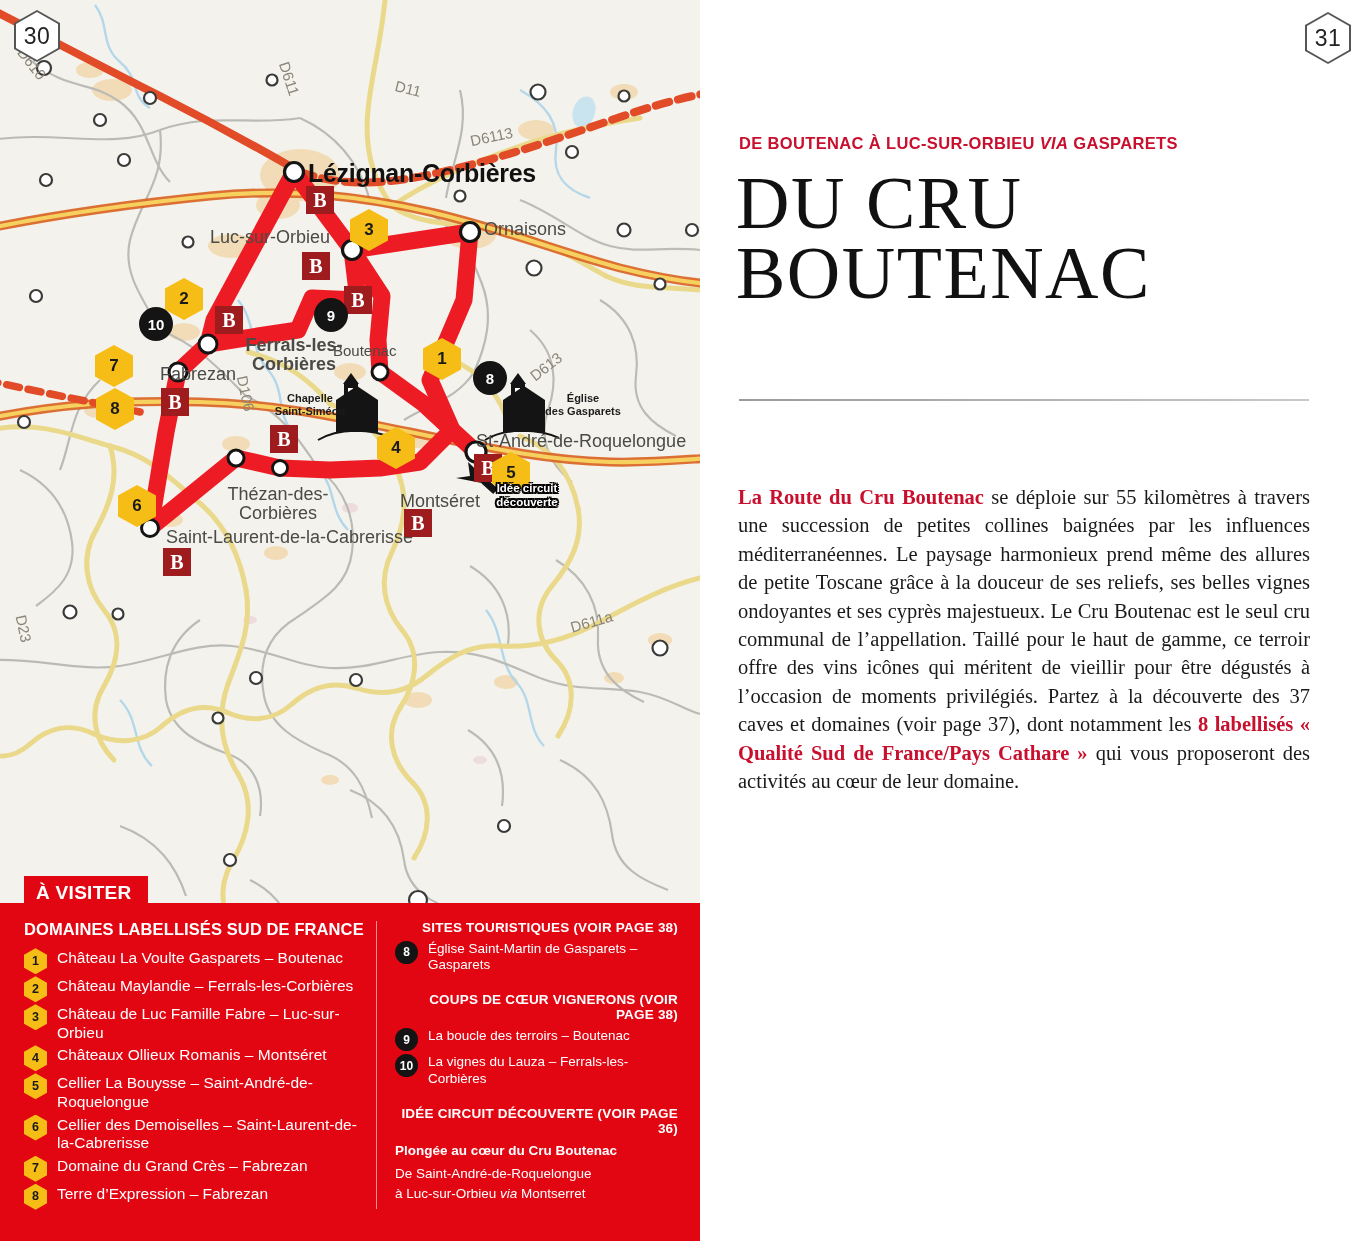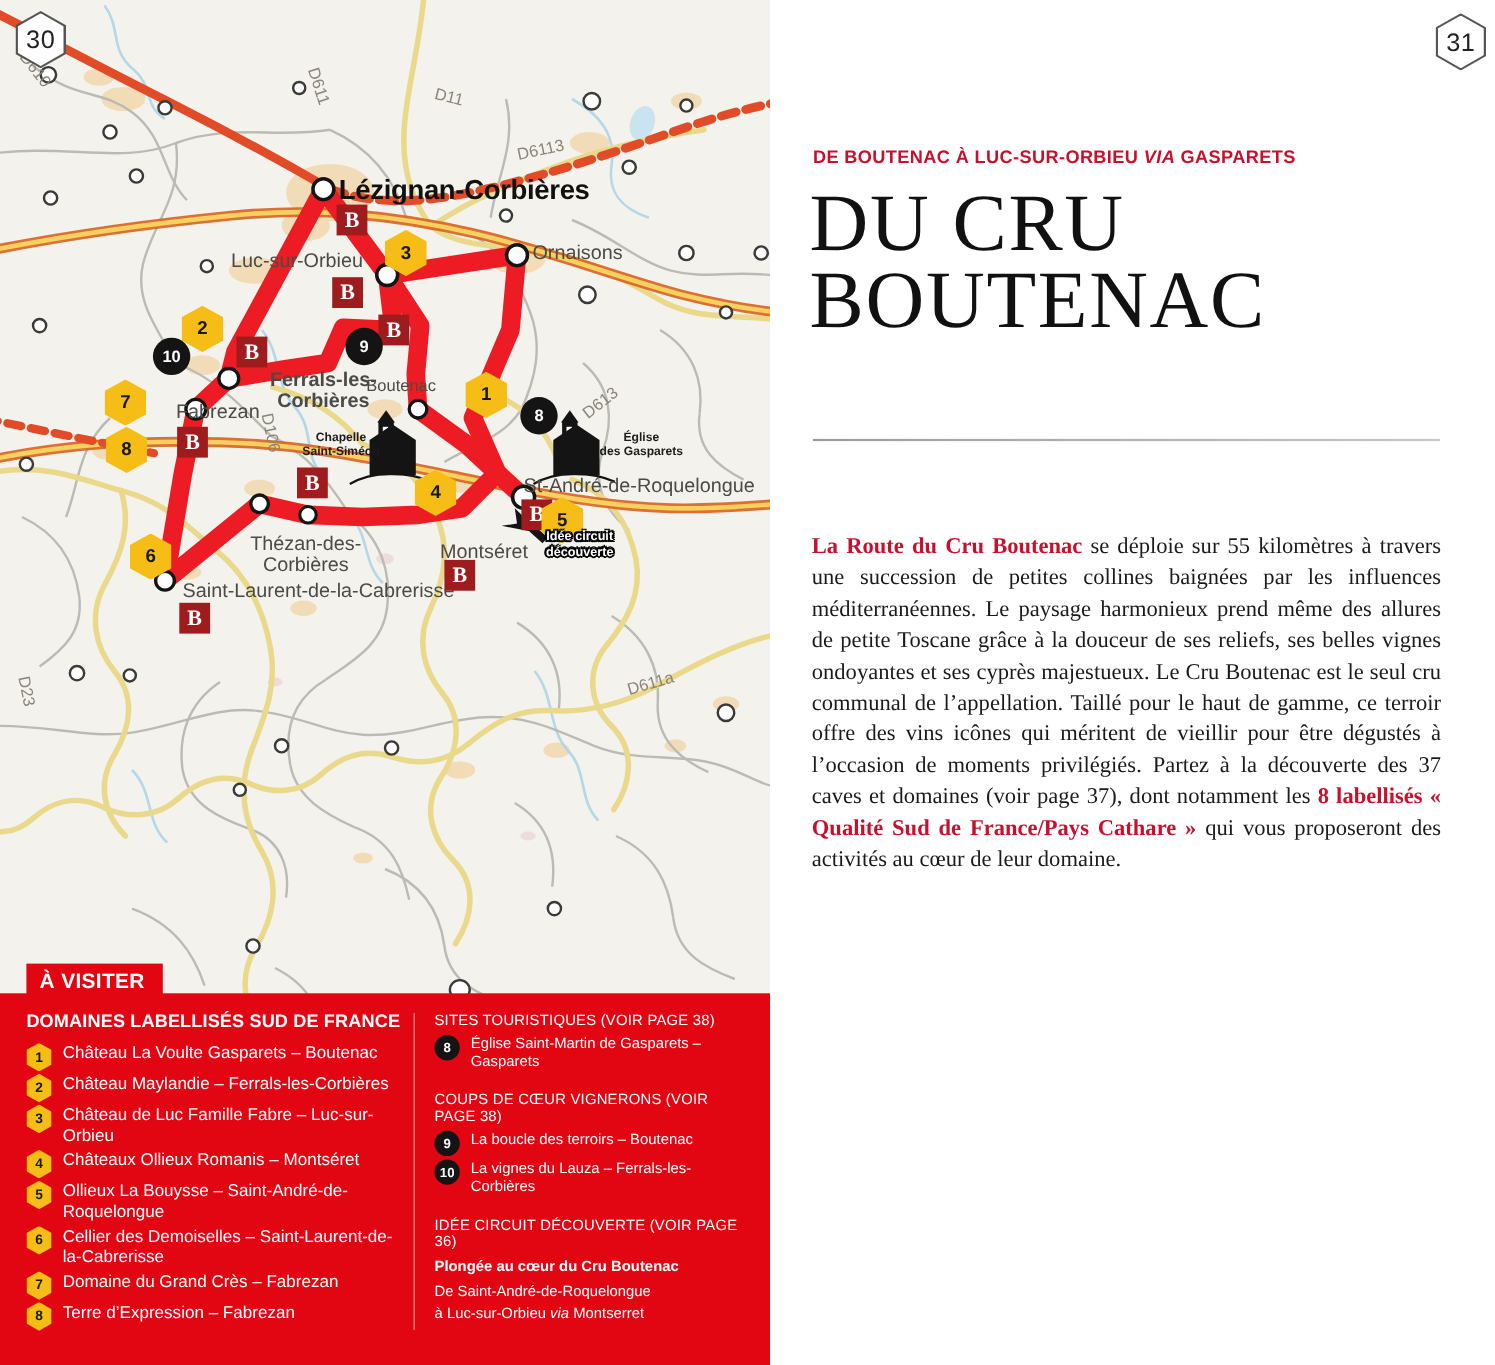--- a/index.html
+++ b/index.html
@@ -138,22 +138,23 @@
     margin: 2px 18px 22px 0; flex: none;
   }
   .redbox-col-right { flex: 1; padding-top: 1px; }
 
   .rb-head {
     font-size: 16.5px; font-weight: 700;
     line-height: 1.22; letter-spacing: .1px;
     margin-bottom: 8px;
   }
   .rb-head2 {
-    font-size: 13.5px; font-weight: 400; letter-spacing: .2px;
+    font-size: 13.5px; font-weight: 700; letter-spacing: .2px;
     margin-bottom: 5px;
+    text-align: right;
   }
   .rb-item {
     display: flex; align-items: flex-start;
     margin-bottom: 2px;
     font-size: 15.5px; line-height: 1.2;
   }
   .rb-item .mk {
     flex: none; width: 23px; height: 26px; margin-right: 10px;
     display: flex; align-items: center; justify-content: center;
     font-size: 12.5px; font-weight: 700; color: #1a1a1a;
@@ -563,21 +564,21 @@
       <div class="rb-item">
         <div class="mk">
             <span>4</span>
           </div>
         <div class="txt">Châteaux Ollieux Romanis – Montséret</div>
       </div>
       <div class="rb-item">
         <div class="mk">
             <span>5</span>
           </div>
-        <div class="txt">Ollieux La Bouysse – Saint-André-de-Roquelongue</div>
+        <div class="txt">Cellier La Bouysse – Saint-André-de-Roquelongue</div>
       </div>
       <div class="rb-item">
         <div class="mk">
             <span>6</span>
           </div>
         <div class="txt">Cellier des Demoiselles – Saint-Laurent-de-la-Cabrerisse</div>
       </div>
       <div class="rb-item">
         <div class="mk">
             <span>7</span>

